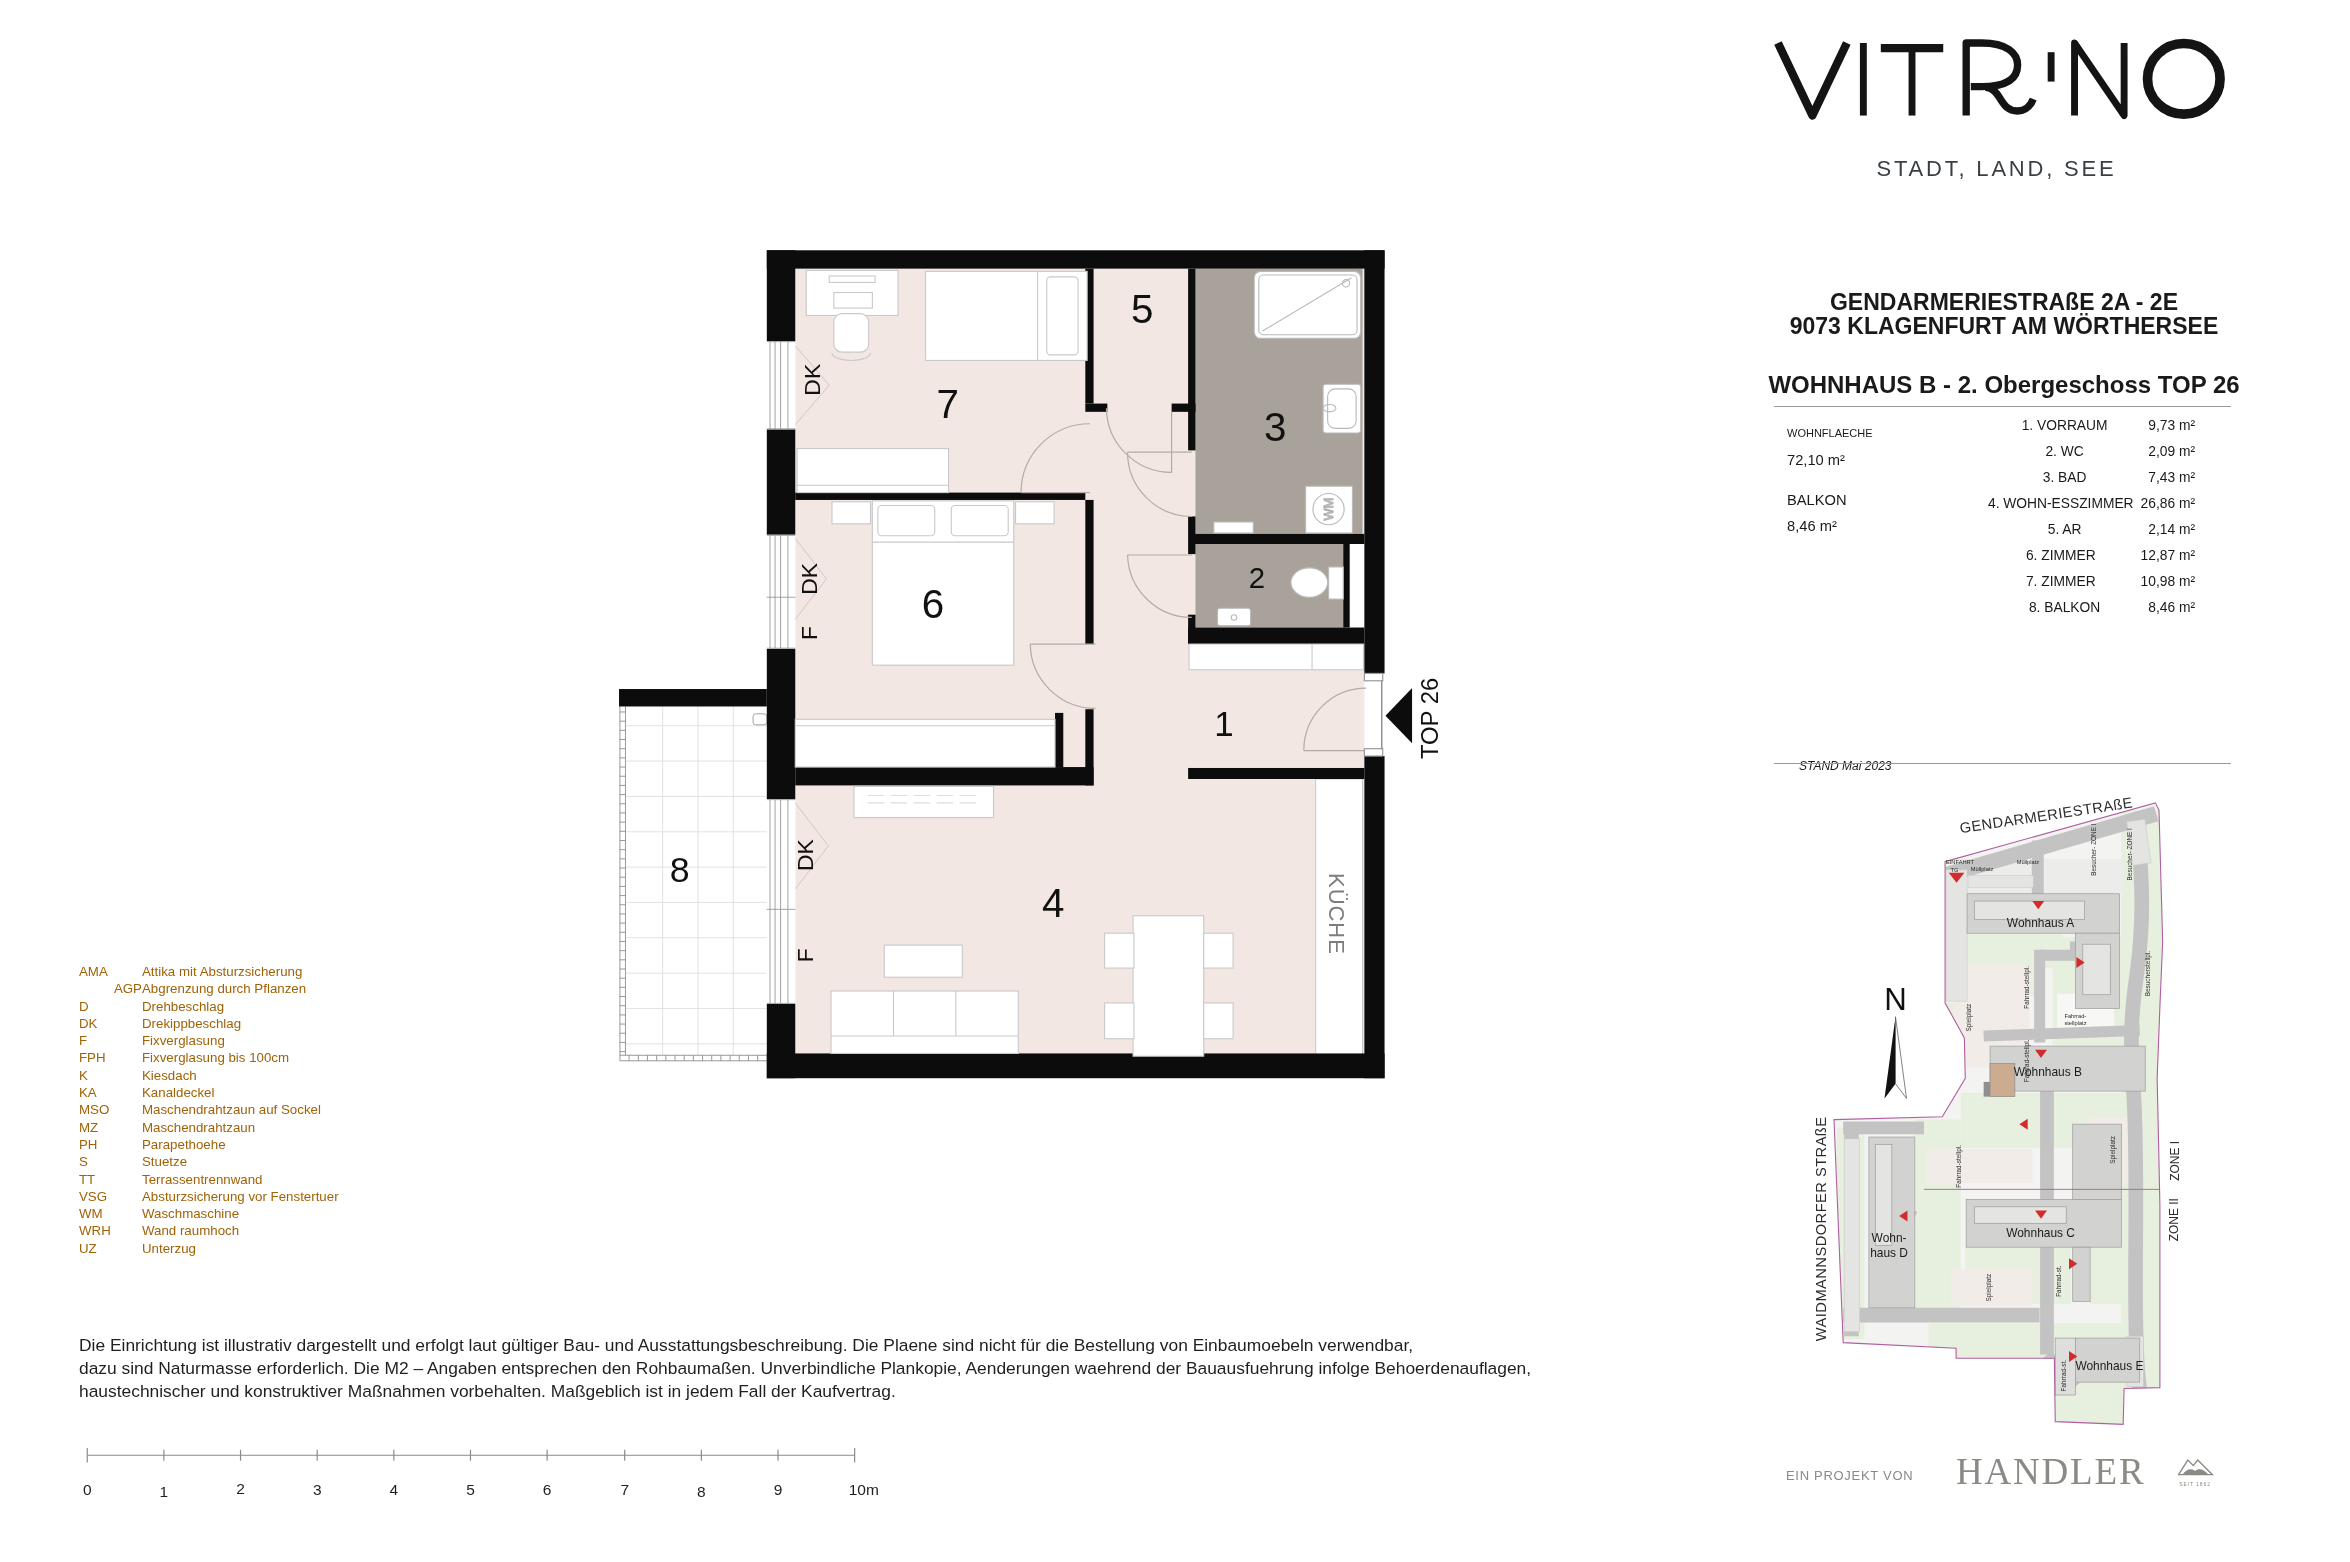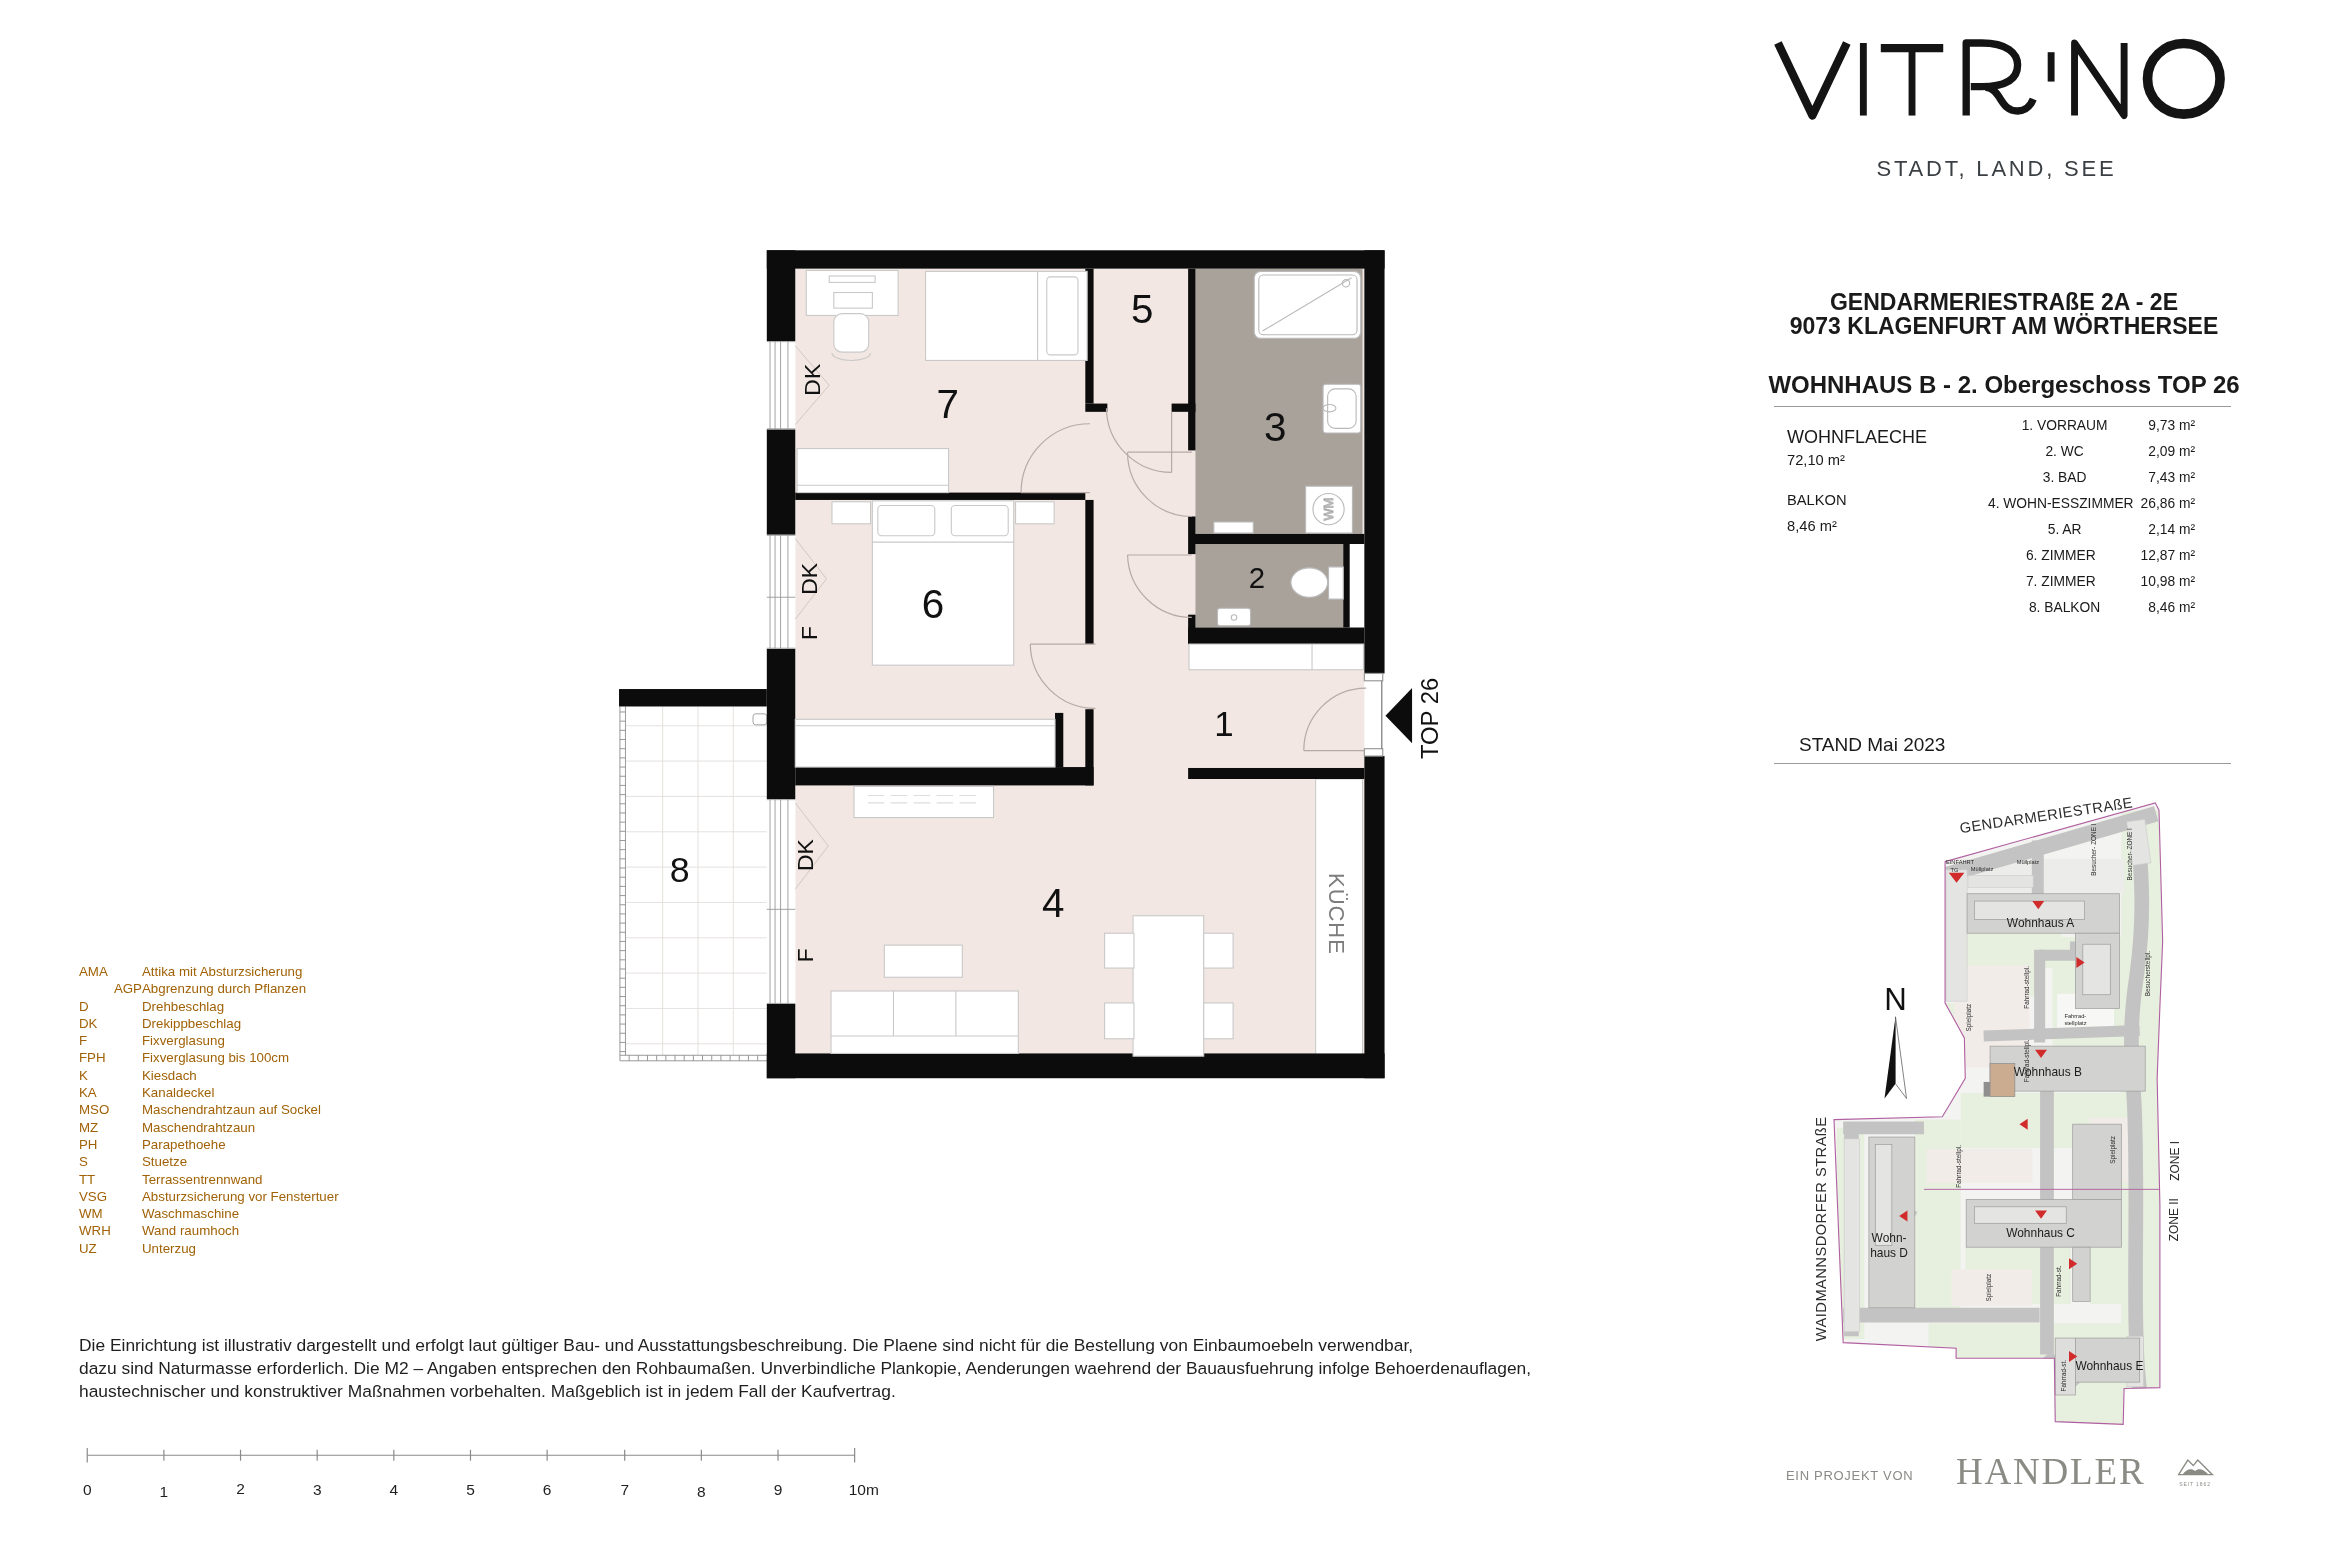--- a/index.html
+++ b/index.html
@@ -27,37 +27,37 @@
 </svg>
 
 <div class="abs" style="left:1813px;top:156px;width:367px;text-align:center;font-size:22px;letter-spacing:2.8px;color:#3a3f44;">STADT, LAND, SEE</div>
 
 <div class="abs" style="left:1726px;top:290px;width:556px;text-align:center;font-weight:bold;color:#1a1a1a;font-size:23px;line-height:24px;">GENDARMERIESTRAßE 2A - 2E<br>9073 KLAGENFURT AM WÖRTHERSEE</div>
 
 <div class="abs" style="left:1726px;top:371px;width:556px;text-align:center;font-weight:bold;color:#1a1a1a;font-size:24px;">WOHNHAUS B - 2. Obergeschoss TOP 26</div>
 
 <div class="hr" style="left:1774px;top:406px;width:457px;"></div>
 
-<div class="abs" style="left:1787px;top:427px;font-size:18px;color:#1a1a1a;">WOHNFLAECHE</div>
+<div class="abs" style="left:1787px;top:427px;font-size:11px;color:#1a1a1a;">WOHNFLAECHE</div>
 <div class="abs" style="left:1787px;top:452px;font-size:14.7px;color:#1a1a1a;">72,10 m²</div>
 <div class="abs" style="left:1787px;top:492px;font-size:14.7px;color:#1a1a1a;">BALKON</div>
 <div class="abs" style="left:1787px;top:518px;font-size:14.7px;color:#1a1a1a;">8,46 m²</div>
 
 <div class="abs" style="left:1981px;top:413px;width:214px;font-size:13.8px;color:#1a1a1a;line-height:26px;white-space:nowrap;text-align:center;">
   <div>1. VORRAUM<span style="float:right">9,73 m²</span></div>
   <div>2. WC<span style="float:right">2,09 m²</span></div>
   <div>3. BAD<span style="float:right">7,43 m²</span></div>
   <div>4. WOHN-ESSZIMMER<span style="float:right">26,86 m²</span></div>
   <div>5. AR<span style="float:right">2,14 m²</span></div>
   <div>6. ZIMMER<span style="float:right">12,87 m²</span></div>
   <div>7. ZIMMER<span style="float:right">10,98 m²</span></div>
   <div>8. BALKON<span style="float:right">8,46 m²</span></div>
 </div>
 
-<div class="abs" style="left:1799px;top:734px;font-size:19px;color:#1a1a1a;">STAND Mai 2023</div>
+<div class="abs" style="left:1799px;top:759px;font-size:12px;color:#1a1a1a;font-style:italic;">STAND Mai 2023</div>
 
 <div class="hr" style="left:1774px;top:763px;width:457px;"></div>
 
 <svg class="abs" style="left:597px;top:230px;" width="872" height="863" viewBox="650 250 950 940" font-family="Liberation Sans, sans-serif">
 
 <rect x="866" y="292" width="620" height="856" fill="#f2e7e2"></rect>
 
 <rect x="1302" y="292" width="182" height="289" fill="#a9a29b"></rect>
 
 <rect x="1302" y="592" width="161" height="91" fill="#a9a29b"></rect>

